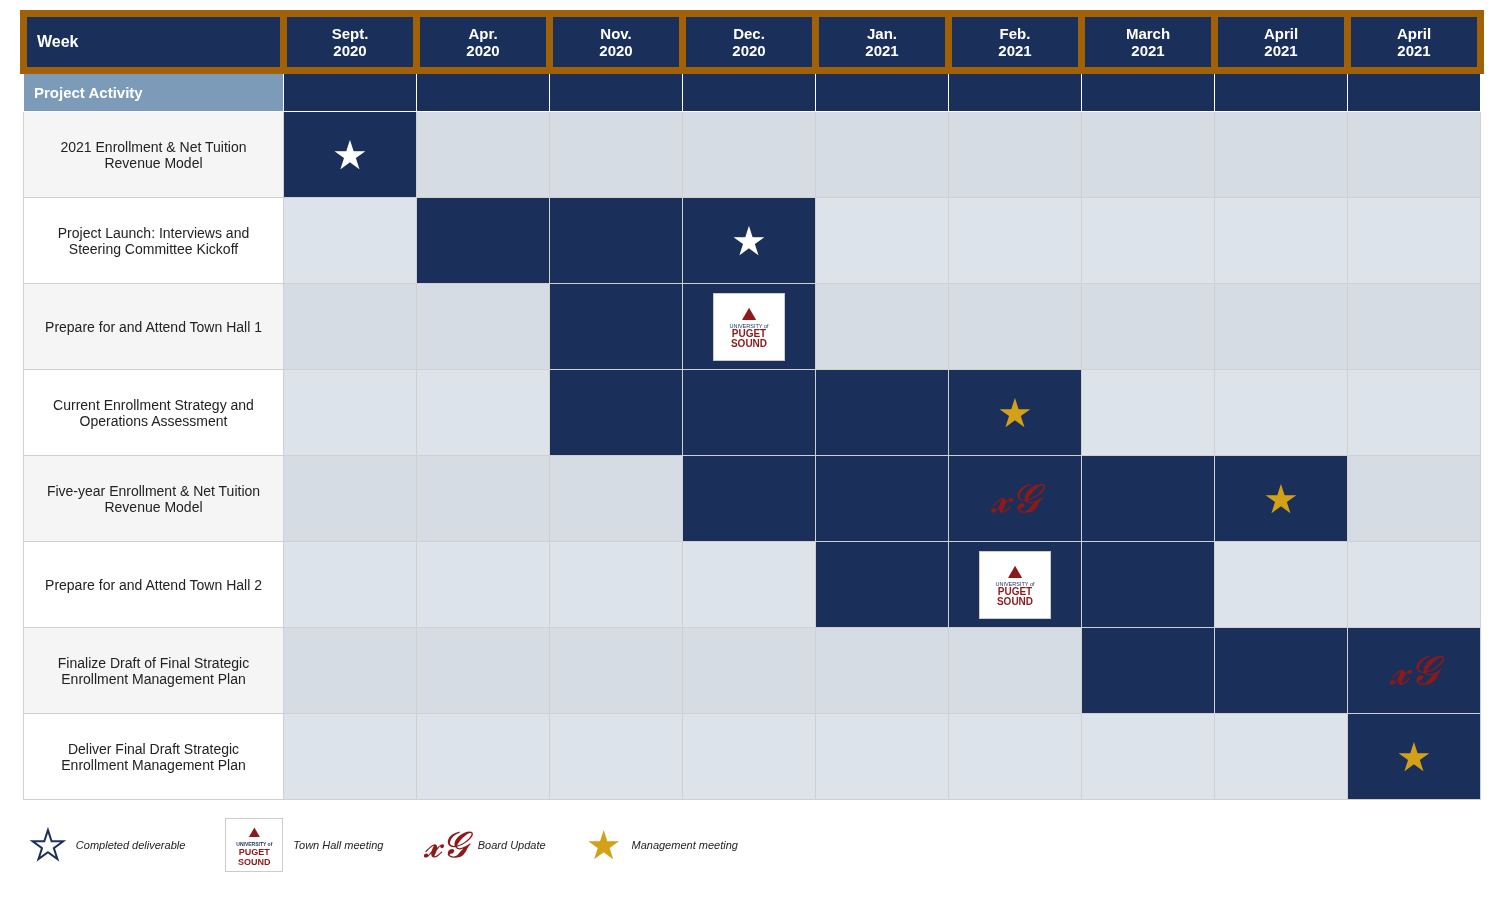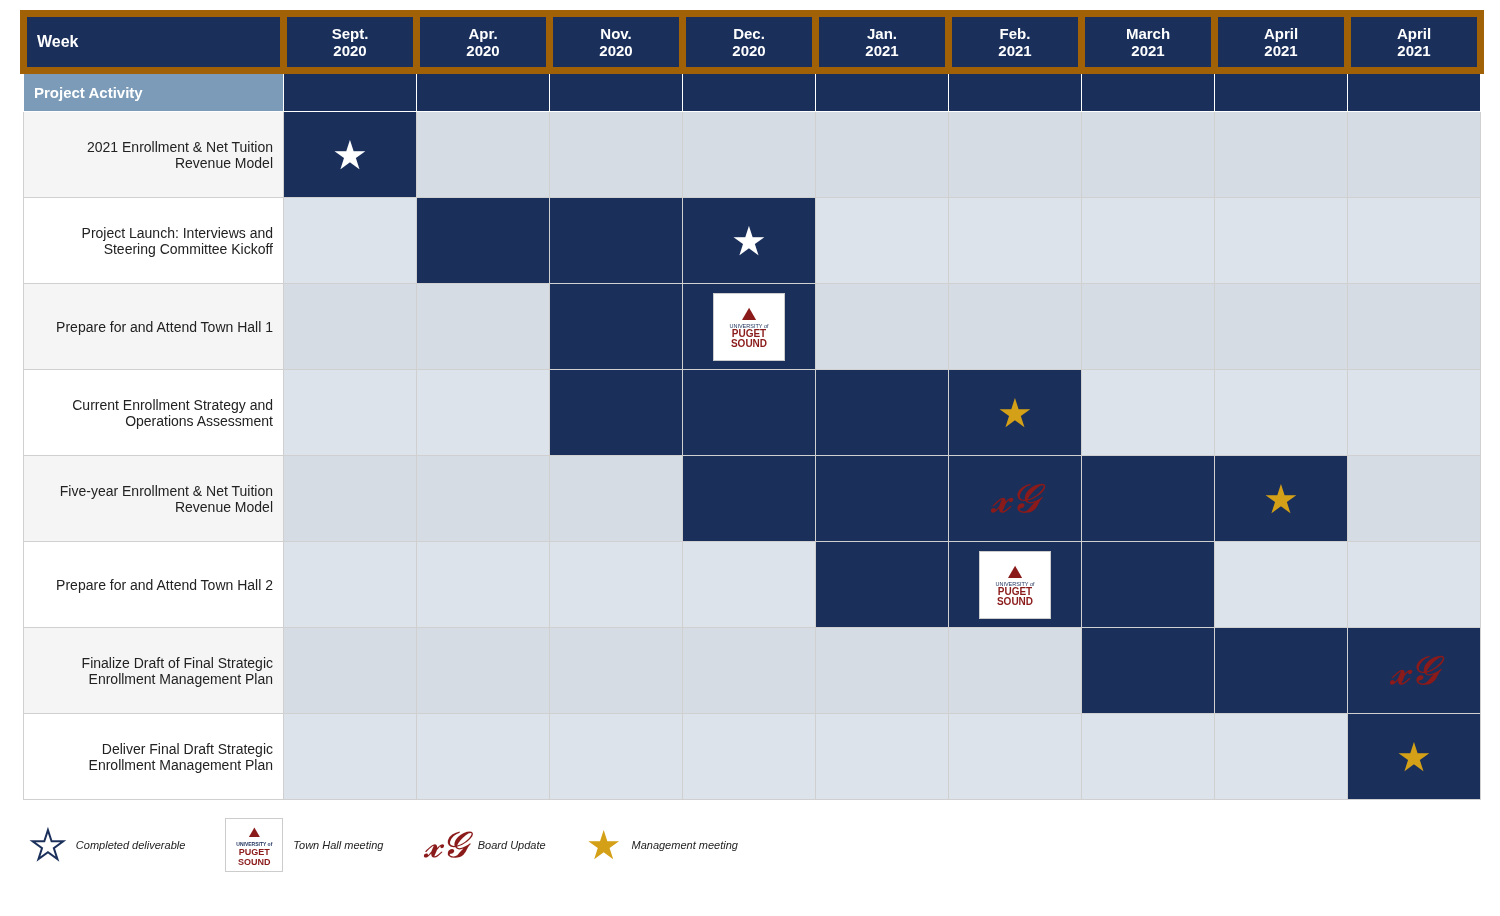--- a/index.html
+++ b/index.html
@@ -57,21 +57,21 @@
     
     .data-row td {
       border: 1px solid #d0d0d0;
       height: 86px;
       vertical-align: middle;
       text-align: center;
       font-size: 14px;
     }
     .data-row td.activity-label {
       background: #fff;
-      text-align: right;
+      text-align: center;
       padding: 8px 10px;
       font-size: 14px;
       color: #222;
       vertical-align: middle;
     }
     .data-row:nth-child(odd) td.activity-label { background: #f5f5f5; }
     .data-row:nth-child(even) td.activity-label { background: #fff; }
 
     td.filled { background: #1a2f5a; }
     td.light { background: #d6dce4; }

